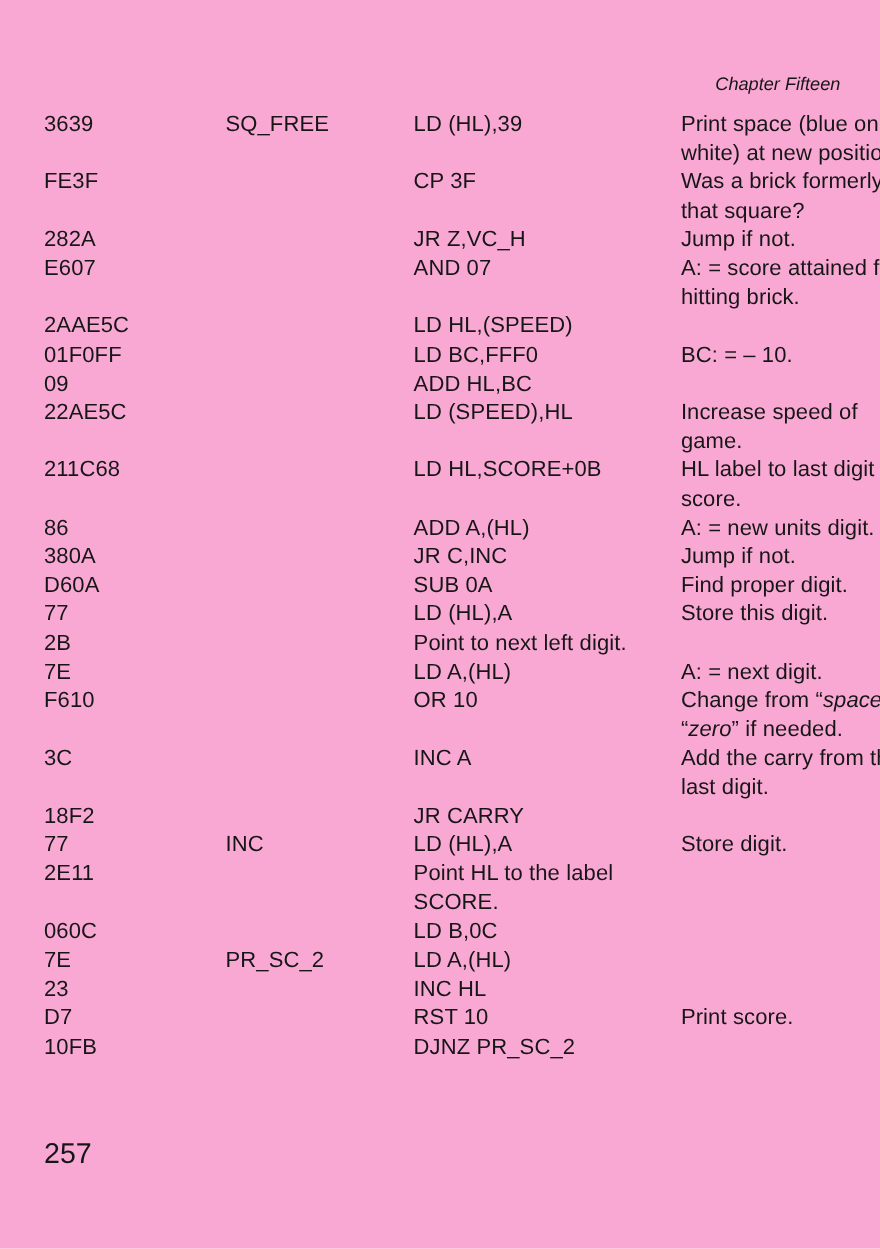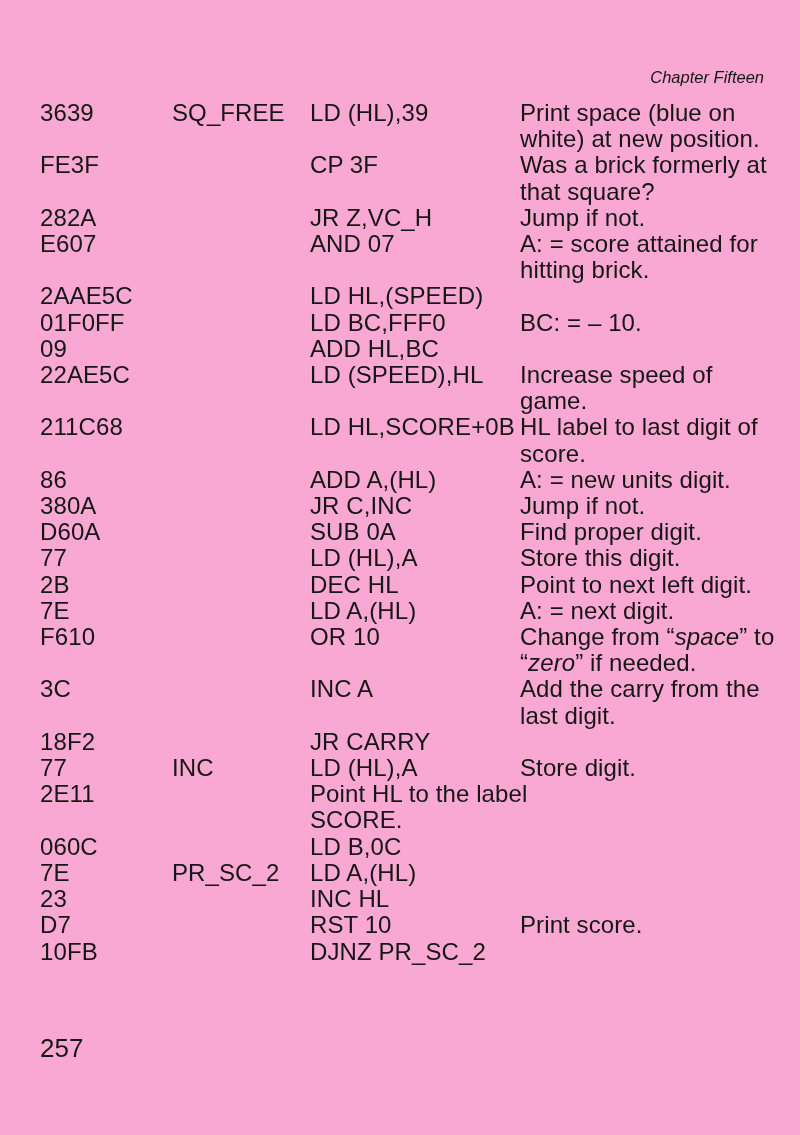--- a/index.html
+++ b/index.html
@@ -31,22 +31,23 @@
   }
   .listing {
     position: absolute;
     left: 40px;
     top: 100px;
     width: 740px;
   }
   .row {
     display: grid;
     grid-template-columns: 132px 138px 210px 258px;
-    font-size: 24px;
+    font-size: 20px;
     line-height: 26.2px;
+    gap: 33px;
   }
   .cell {
     white-space: pre;
     letter-spacing: 0.1px;
   }
   .cell.comment {
     white-space: pre;
   }
   .it {
     font-style: italic;
@@ -149,21 +150,20 @@
       </div>
       <div class="row">
         <div class="cell code">77</div>
         <div class="cell label"></div>
         <div class="cell instr">LD (HL),A</div>
         <div class="cell comment">Store this digit.</div>
       </div>
       <div class="row">
         <div class="cell code">2B</div>
         <div class="cell label"></div>
-        <div class="cell instr">DEC HL</div>
         <div class="cell comment">Point to next left digit.</div>
       </div>
       <div class="row">
         <div class="cell code">7E</div>
         <div class="cell label"></div>
         <div class="cell instr">LD A,(HL)</div>
         <div class="cell comment">A: = next digit.</div>
       </div>
       <div class="row">
         <div class="cell code">F610</div>

